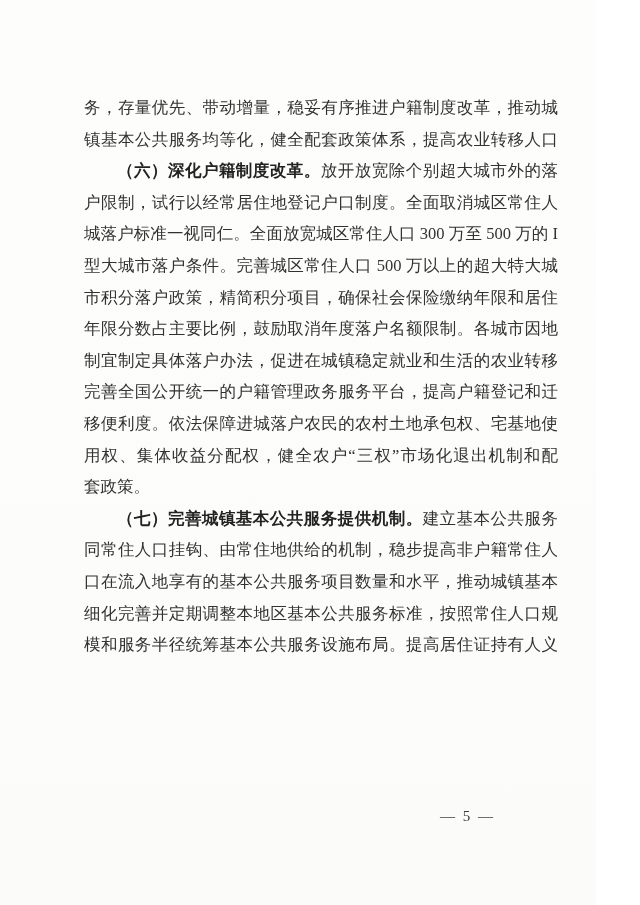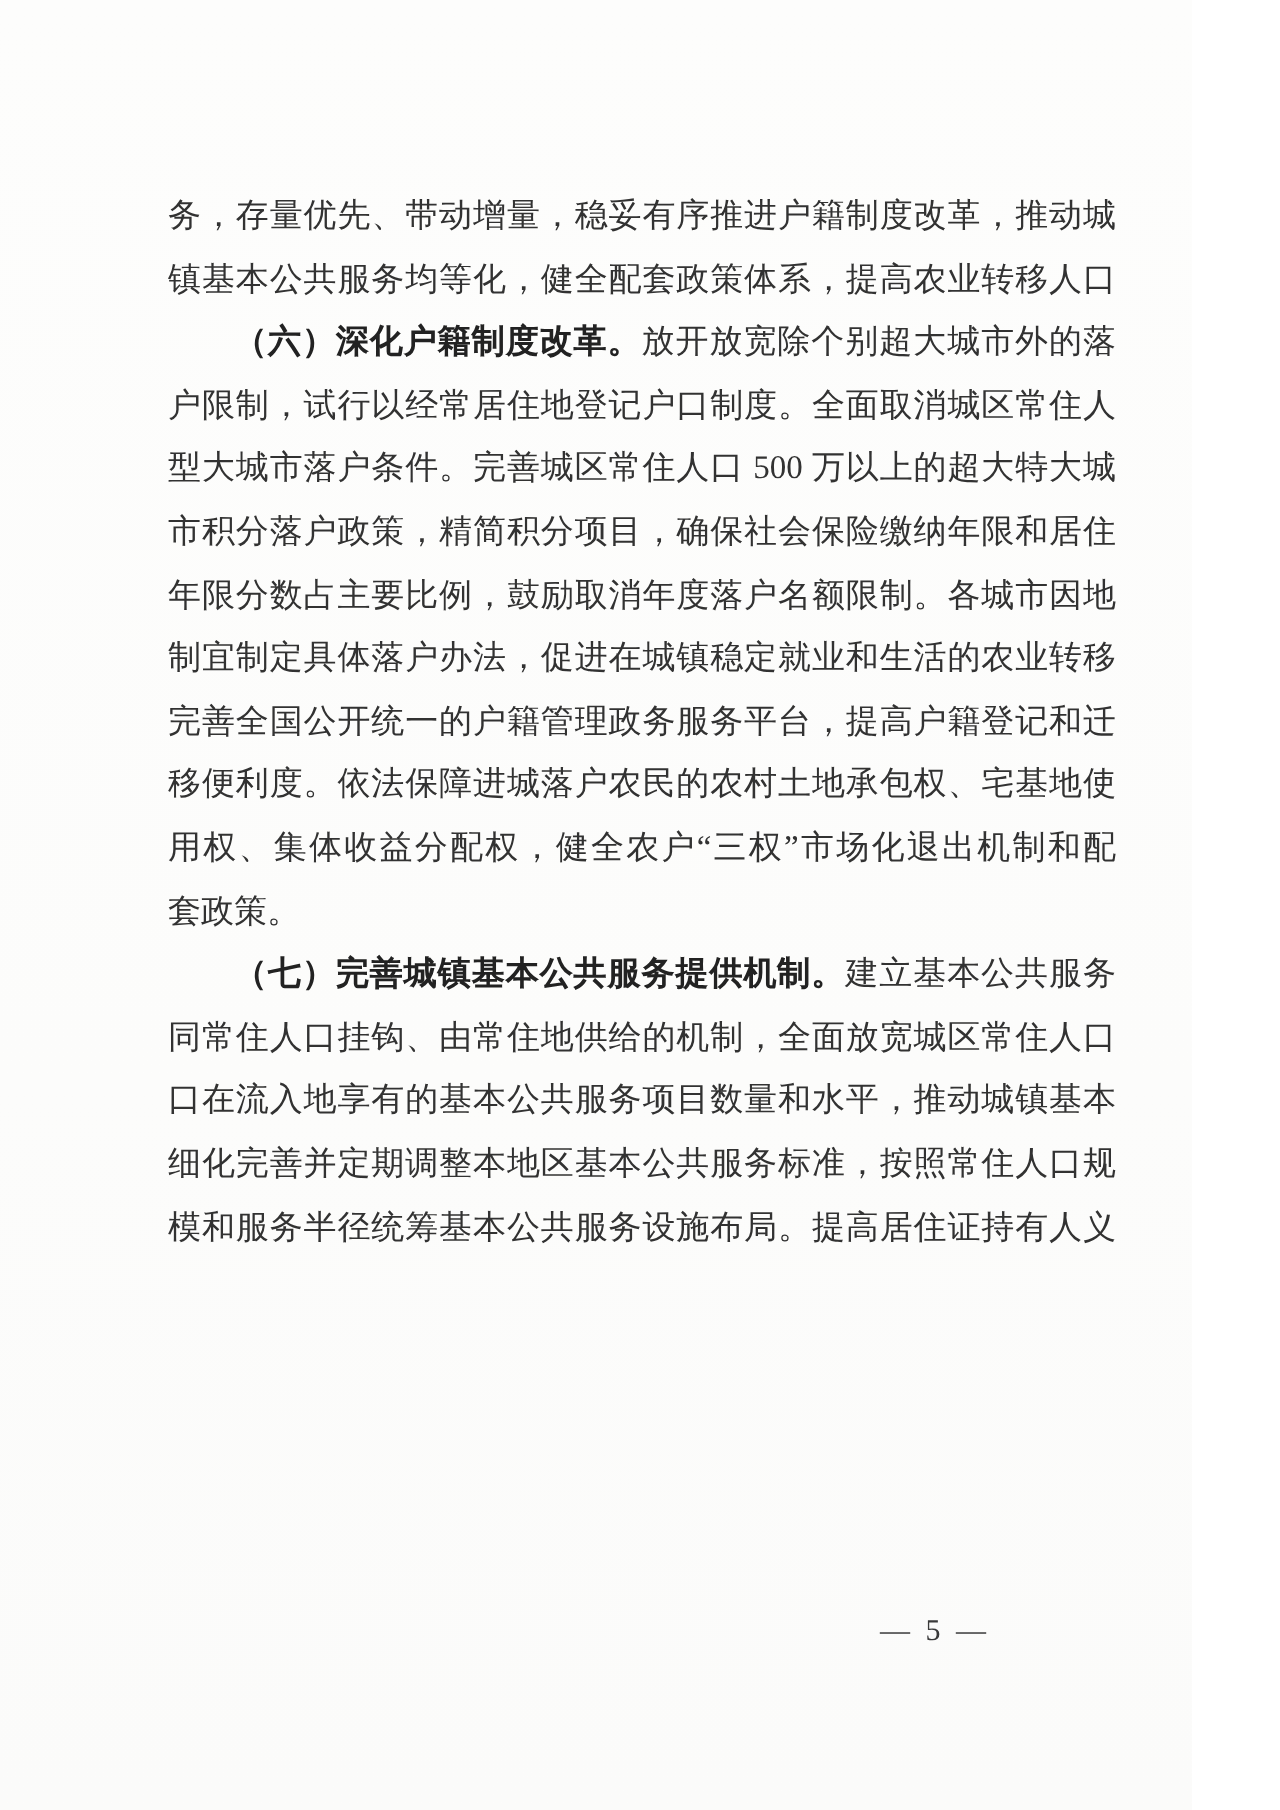--- a/index.html
+++ b/index.html
@@ -58,33 +58,34 @@
   <div class="textblock">
 
     <div>
       <div class="line">务，存量优先、带动增量，稳妥有序推进户籍制度改革，推动城</div>
       <div class="line">镇基本公共服务均等化，健全配套政策体系，提高农业转移人口</div>
     </div>
 
     <div>
       <div class="line indent"><span class="heading">（六）深化户籍制度改革。</span><span>放开放宽除个别超大城市外的落</span></div>
       <div class="line">户限制，试行以经常居住地登记户口制度。全面取消城区常住人</div>
+      <div class="line">城落户标准一视同仁。全面放宽城区常住人口 300 万至 500 万的 I</div>
       <div class="line">型大城市落户条件。完善城区常住人口 500 万以上的超大特大城</div>
       <div class="line">市积分落户政策，精简积分项目，确保社会保险缴纳年限和居住</div>
       <div class="line">年限分数占主要比例，鼓励取消年度落户名额限制。各城市因地</div>
       <div class="line">制宜制定具体落户办法，促进在城镇稳定就业和生活的农业转移</div>
       <div class="line">完善全国公开统一的户籍管理政务服务平台，提高户籍登记和迁</div>
       <div class="line">移便利度。依法保障进城落户农民的农村土地承包权、宅基地使</div>
       <div class="line">用权、集体收益分配权，健全农户“三权”市场化退出机制和配</div>
       <div class="line short">套政策。</div>
     </div>
 
     <div>
       <div class="line indent"><span class="heading">（七）完善城镇基本公共服务提供机制。</span><span>建立基本公共服务</span></div>
-      <div class="line">同常住人口挂钩、由常住地供给的机制，全面放宽城区常住人口</div>
+      <div class="line">同常住人口挂钩、由常住地供给的机制，稳步提高非户籍常住人</div>
       <div class="line">口在流入地享有的基本公共服务项目数量和水平，推动城镇基本</div>
       <div class="line">细化完善并定期调整本地区基本公共服务标准，按照常住人口规</div>
       <div class="line">模和服务半径统筹基本公共服务设施布局。提高居住证持有人义</div>
     </div>
 
   </div>
 
   <div class="footer">— 5 —</div>
 
 </div>

